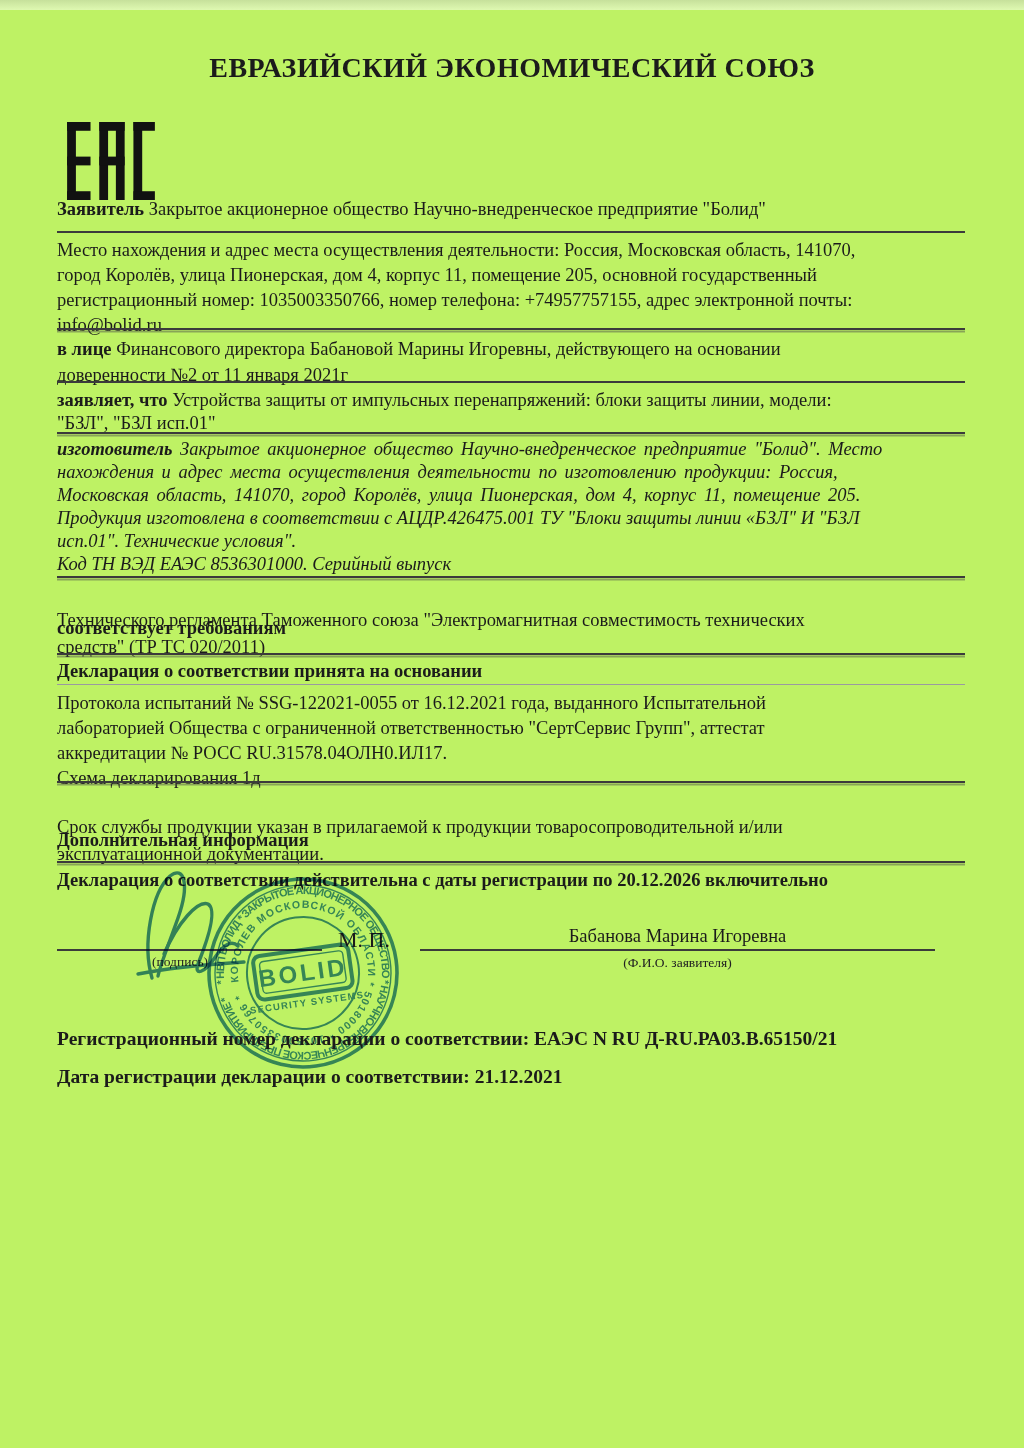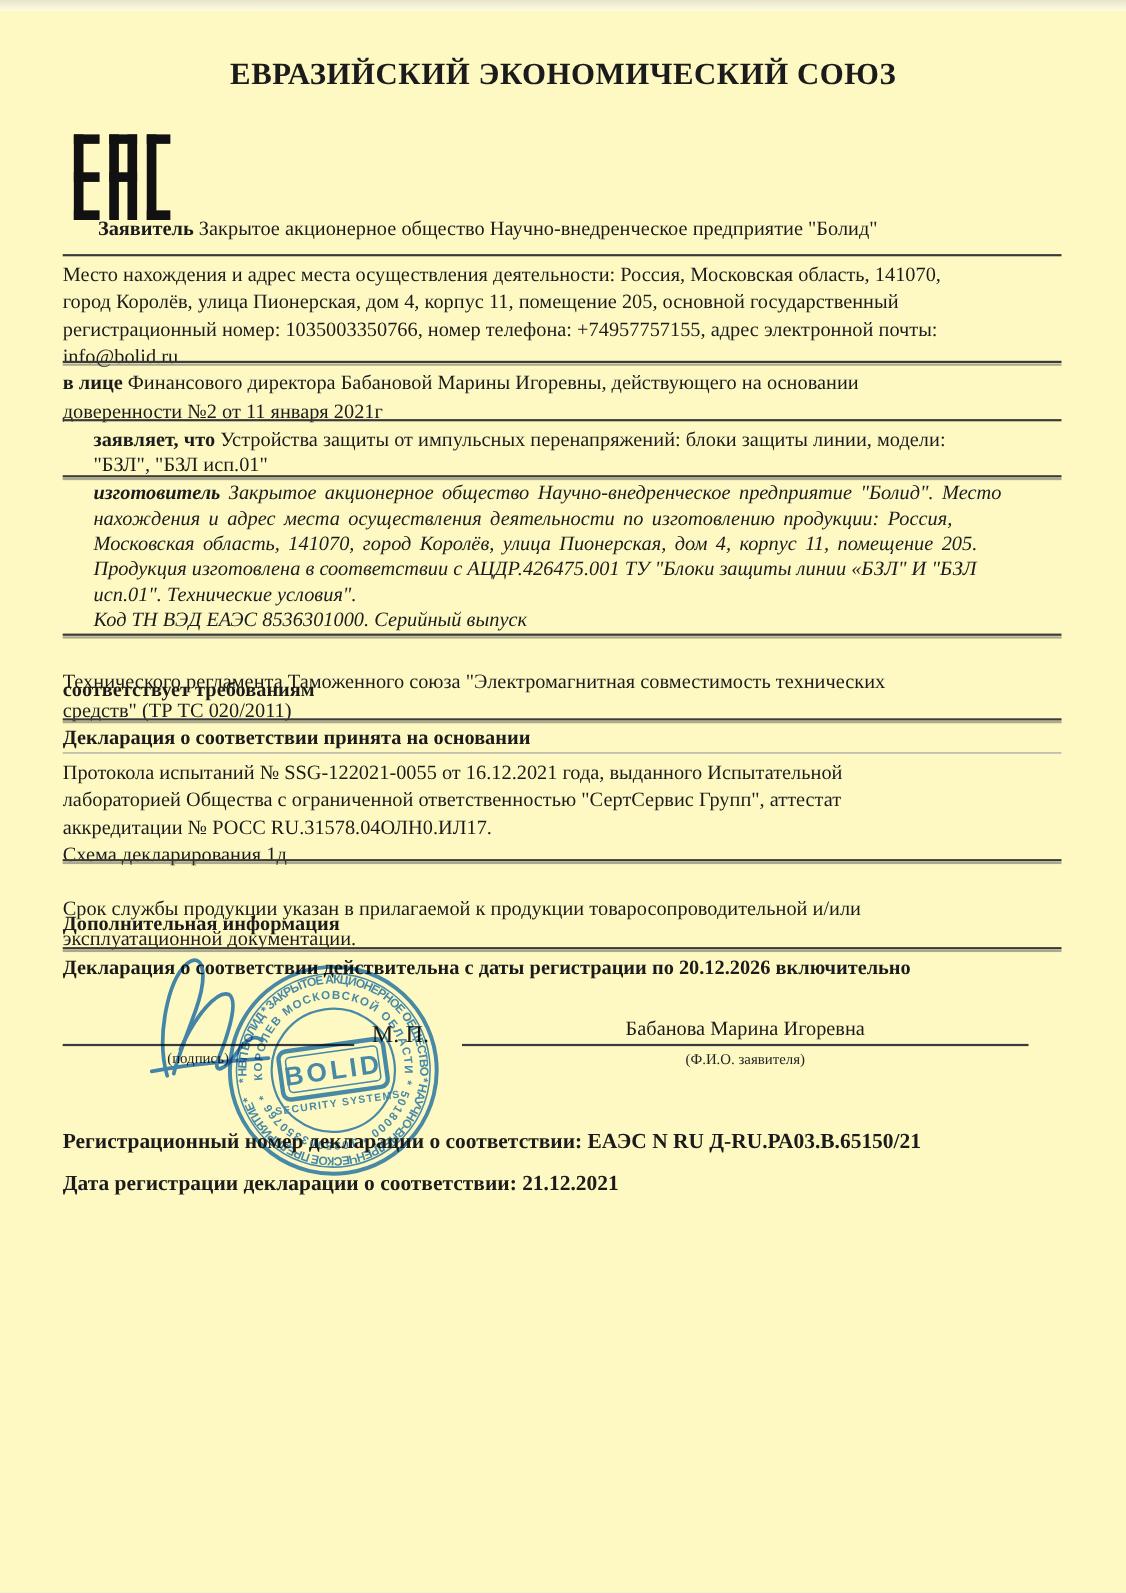--- a/index.html
+++ b/index.html
@@ -1,28 +1,28 @@
 <!DOCTYPE html>
 <html><head>
 <meta charset="utf-8">
 <style>
   html,body{margin:0;padding:0;background:#e8e8e8;}
   #page{
     position:relative;width:1024px;height:1448px;margin:0 auto;
-    background:#fef9c3;overflow:hidden;
+    background:#bef264;overflow:hidden;
     font-family:"Liberation Serif","DejaVu Serif",serif;
     color:#1b1b1b;
   }
   .edge-smudge{position:absolute;top:0;left:0;width:1024px;height:10px;
     background:linear-gradient(#cfcfd2,#ffffff);opacity:.5;}
   .title{position:absolute;left:0;width:1024px;text-align:center;
     font-weight:bold;font-size:28px;letter-spacing:.5px;white-space:nowrap;}
   .par{position:absolute;left:57px;width:908px;font-size:18.5px;
     line-height:25px;white-space:pre-line;}
-  .lh23{line-height:23px;margin-left:28px;} .lh26{line-height:26px;} .lh27{line-height:27px;}
+  .lh23{line-height:23px;} .lh26{line-height:26px;} .lh27{line-height:27px;}
   .bold{font-weight:bold;}
   .wsp{word-spacing:3px;}
   .rule{position:absolute;left:57px;width:908px;height:0;
     border-top:2px solid #3b3b3b;}
   .rule.dbl{box-shadow:0 2.5px 0 rgba(70,70,70,.45);}
   .rule.thin{border-top:1.5px solid #9a9aa0;}
   .sigline{position:absolute;height:0;border-top:2px solid #3b3b3b;}
   .caption{position:absolute;font-size:13.5px;color:#222;}
   .fio{position:absolute;left:420px;width:515px;text-align:center;
     font-size:18.5px;}
@@ -52,21 +52,21 @@
       <rect x="33" y="0" width="9" height="80"></rect>
       <rect x="50" y="0" width="9" height="80"></rect>
       <rect x="33" y="0" width="26" height="9"></rect>
       <rect x="33" y="35.5" width="26" height="9"></rect>
       <rect x="68" y="0" width="9" height="80"></rect>
       <rect x="68" y="0" width="22" height="9"></rect>
       <rect x="68" y="71" width="22" height="9"></rect>
     </g>
   </svg>
 
-  <div class="par" style="top:197px;margin-left:32px;"><b>Заявитель</b><span> Закрытое акционерное общество Научно-внедренческое предприятие "Болид"</span></div>
+  <div class="par" style="top:197px;"><b>Заявитель</b><span> Закрытое акционерное общество Научно-внедренческое предприятие "Болид"</span></div>
   <div class="rule" style="top:231px;"></div>
 
   <div class="par" style="top:238px;">Место нахождения и адрес места осуществления деятельности: Россия, Московская область, 141070,
 город Королёв, улица Пионерская, дом 4, корпус 11, помещение 205, основной государственный
 регистрационный номер: 1035003350766, номер телефона: +74957757155, адрес электронной почты:
 info@bolid.ru</div>
   <div class="rule dbl" style="top:328px;"></div>
 
   <div class="par lh26" style="top:336px;"><b>в лице</b><span> Финансового директора Бабановой Марины Игоревны, действующего на основании
 доверенности №2 от 11 января 2021г</span></div>

